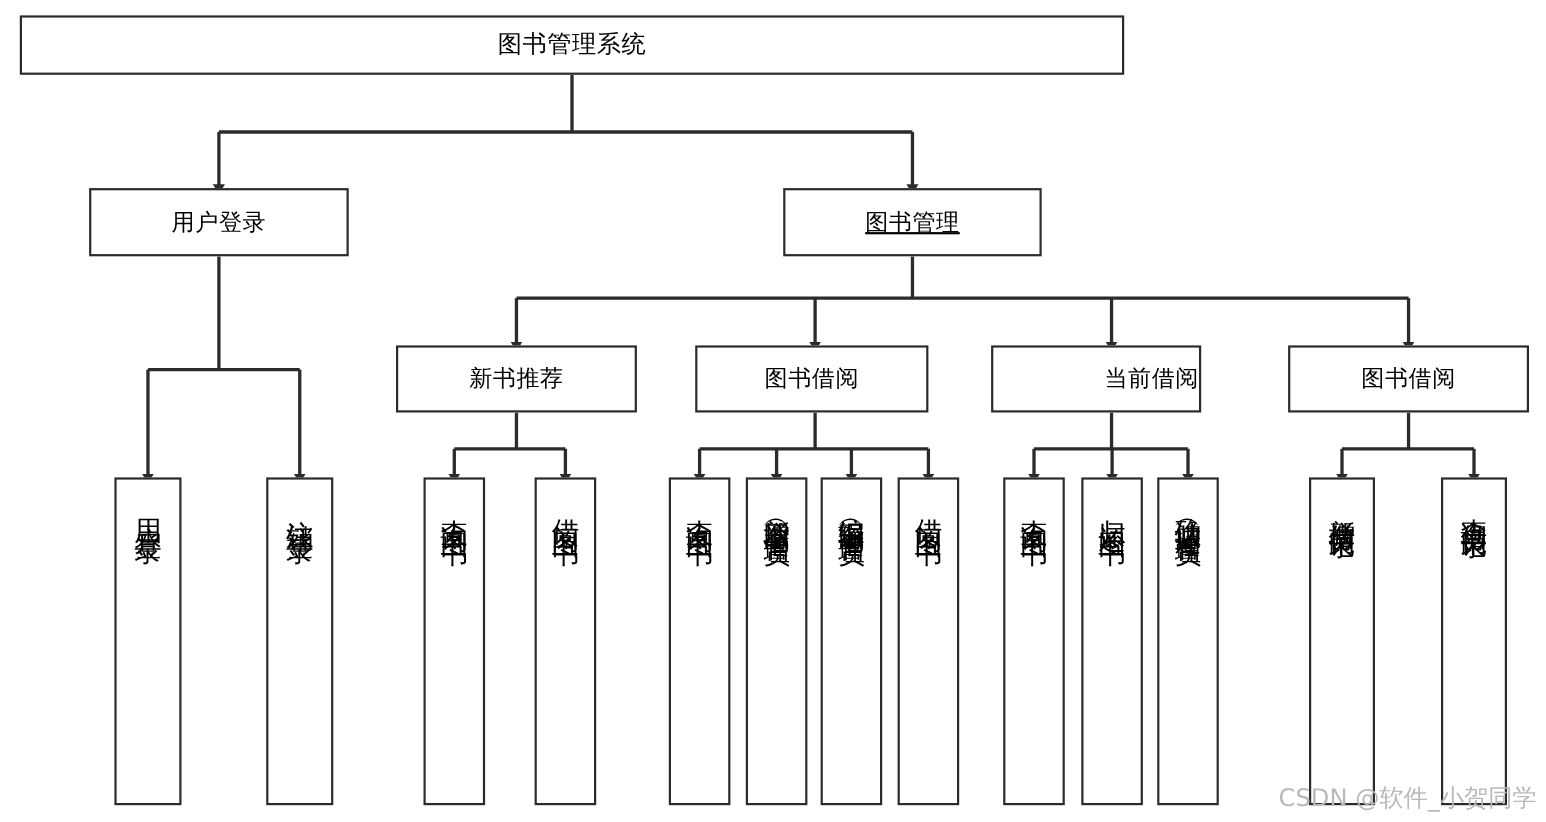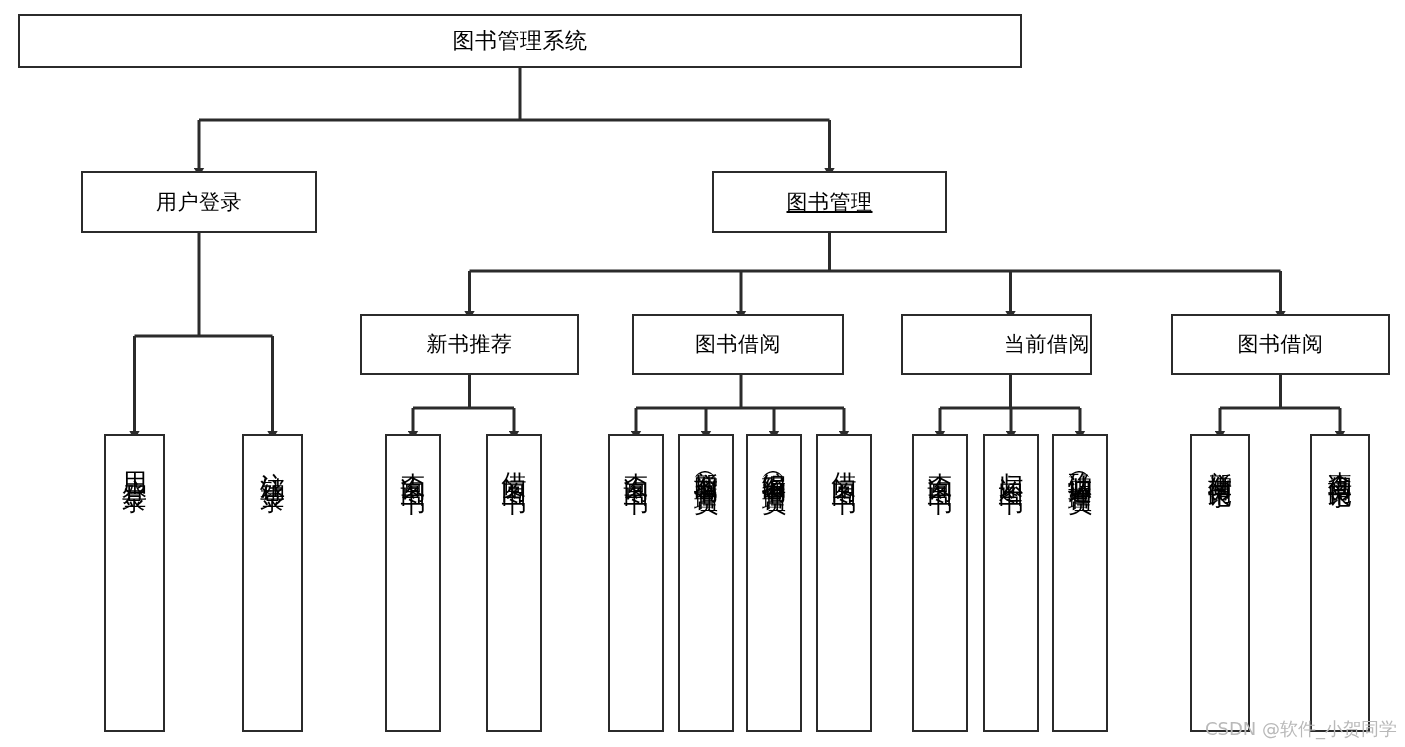--- a/index.html
+++ b/index.html
@@ -67,21 +67,21 @@
     white-space: nowrap;
   }
   .node.vert.tight .label {
     font-size: 24px;
     letter-spacing: 3px;
   }
   #watermark {
     position: absolute;
     right: 8px;
     bottom: 6px;
-    font-size: 18px;
+    font-size: 22px;
     color: #b9b9b9;
     white-space: nowrap;
     z-index: 5;
     font-family: "DejaVu Sans", "Liberation Sans", sans-serif;
   }
 </style>
 </head>
 <body>
 
 <div id="canvas">

